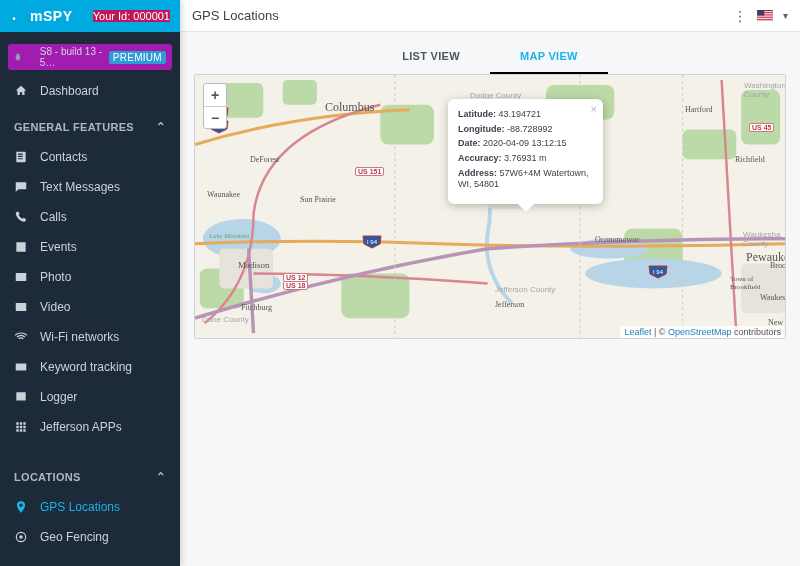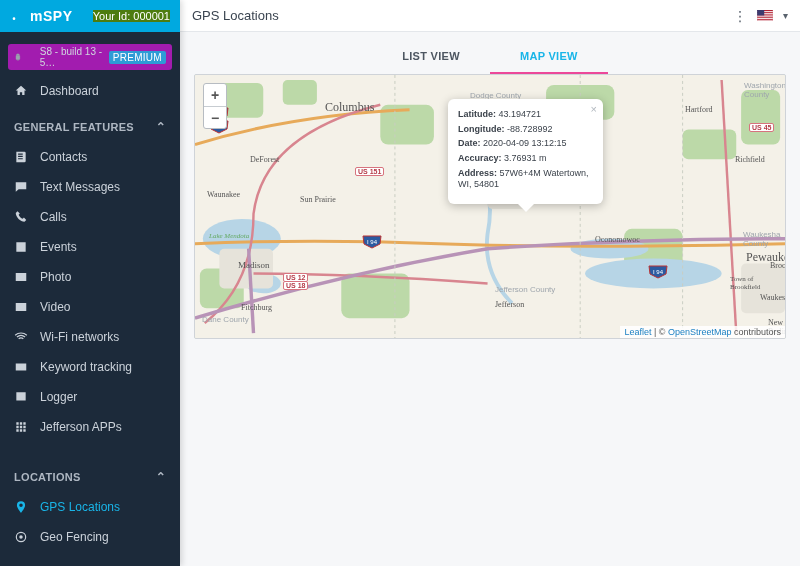--- a/index.html
+++ b/index.html
@@ -11,21 +11,21 @@
     width: 180px; height: 566px; background: #1c2a3a; color: #dfe3e8;
     display: flex; flex-direction: column; font-size: 12px; position: relative;
     box-shadow: 2px 0 6px rgba(0,0,0,0.15);
   }
   .brandbar {
     height: 32px; display: flex; align-items: center; justify-content: space-between;
     background: #00a9e0; padding: 0 10px; color: #fff;
   }
   .brand-logo { display: flex; align-items: center; font-weight: 800; font-size: 14px; letter-spacing: 0.5px; }
   .brand-logo svg { margin-right: 4px; }
-  .brand-id { background:#4d7c0f; font-size: 11px; }
+  .brand-id { background:#be185d; font-size: 11px; }
 
   .device-row {
     margin: 12px 8px 6px 8px; background: #a21caf; border-radius: 3px;
     height: 26px; display: flex; align-items: center; padding: 0 6px;
     font-size: 10px; color: #cfd6de;
   }
   .device-row .android-icon { width:10px; height:12px; margin-right: 18px; fill:#9aa3ad; }
   .badge-premium {
     background: #2e9bd6; color: #fff; font-size: 10px; padding: 1px 4px; border-radius: 2px;
     margin-left: 6px; letter-spacing: 0.3px;
@@ -53,21 +53,21 @@
   .topbar-right { display:flex; align-items:center; gap:10px; color:#5a636e; }
   .flag { width:16px; height:11px; }
   .caret-down { font-size:10px; color:#5a636e; }
 
   .content { padding: 8px 14px 20px 14px; }
   .tabs {
     display:flex; justify-content:center; font-size:11px; font-weight:600; color:#4d5661;
     letter-spacing:0.3px;
   }
   .tab { padding: 10px 30px; cursor:pointer; }
-  .tab.active { color:#19b5e8; border-bottom:2px solid #ec4899; }
+  .tab.active { color:#19b5e8; border-bottom:2px solid #000000; }
 
   .map-frame {
     position:relative; height:265px; background:#d9ead3; border:1px solid #cfd3d8;
     border-radius:2px; overflow:hidden;
   }
   .map-svg { position:absolute; inset:0; width:100%; height:100%; display:block; }
 
   .zoom-ctrl { position:absolute; top:8px; left:8px; width:24px; display:flex; flex-direction:column;
     border:1px solid #b7bcc2; border-radius:3px; overflow:hidden; background:#fff; }
   .zoom-ctrl div { height:22px; display:flex; align-items:center; justify-content:center; font-size:14px; font-weight:700; color:#555; cursor:pointer;}

